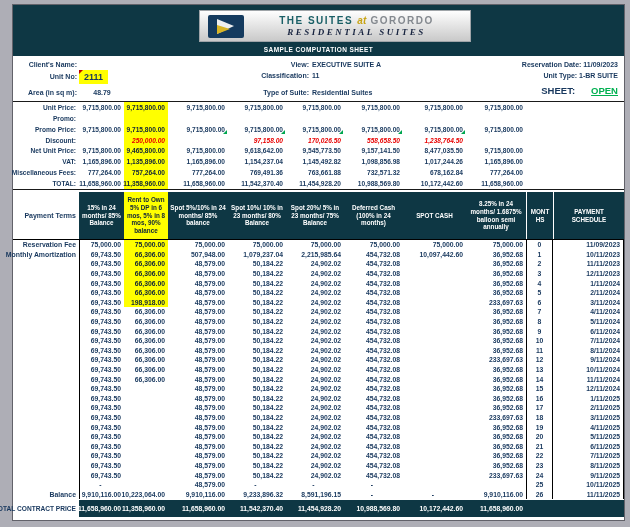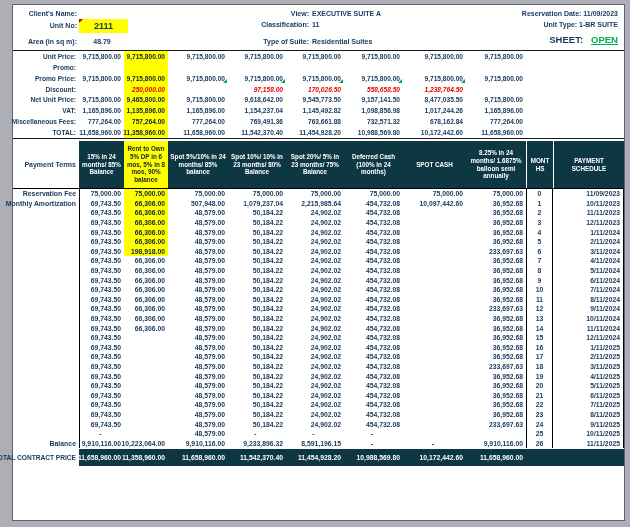--- a/index.html
+++ b/index.html
@@ -27,32 +27,32 @@
   .brand-l1 .t3{color:#84898f;}
   .brand-l2{font-family:"Liberation Serif",serif;font-style:italic;font-weight:700;
             font-size:9px;letter-spacing:2.5px;color:#17233f;margin-top:1px;white-space:nowrap;}
   .sheet-subtitle{position:absolute;left:0;right:0;bottom:3px;text-align:center;color:#ffffff;
             font-size:6.5px;font-weight:700;letter-spacing:.4px;}
 
   
   .info{position:relative;height:45px;border-bottom:1px solid #1a1a1a;
         font-size:7px;font-weight:700;color:var(--navy);}
   .ilabel{position:absolute;left:0;width:64px;text-align:right;}
-  .unitno-cell{position:absolute;left:66px;top:14px;width:49px;height:14px;background:var(--yellow);
+  .unitno-cell{position:absolute;left:66px;top:14px;width:29px;height:14px;background:var(--yellow);
         display:flex;align-items:center;justify-content:center;font-size:9px;}
   .unitno-cell::before{content:"";position:absolute;left:0;top:0;border-top:4px solid #c00000;
         border-right:4px solid transparent;}
   .area-val{position:absolute;left:66px;top:33px;width:46px;text-align:center;}
   .info-mid{position:absolute;left:196px;top:0;width:220px;}
   .info-mid .mrow{position:absolute;left:0;width:220px;white-space:nowrap;}
   .info-mid .mlab{display:inline-block;width:100px;text-align:right;margin-right:3px;}
   .info-right{position:absolute;right:6px;top:0;width:220px;text-align:right;}
   .info-right .rrow{position:absolute;right:0;width:220px;white-space:nowrap;}
   .status-lab{font-size:9.5px;}
-  .status-val{font-size:9.5px;color:#00b050;text-decoration:underline;margin-left:8px;}
+  .status-val{font-size:9.5px;color:#00b050;text-decoration:underline;margin-left:16px;}
 
   
   .price{height:87px;border-bottom:1px solid #1a1a1a;display:grid;
          grid-template-columns:var(--cols);grid-auto-rows:10.87px;
          font-size:6.6px;font-weight:700;color:var(--navy);}
   .plabel{display:flex;align-items:center;justify-content:flex-end;padding-right:3px;white-space:nowrap;}
   .pcell{position:relative;display:flex;align-items:center;justify-content:flex-end;
          padding-right:3px;white-space:nowrap;}
   .hl{background:var(--yellow);color:#0d2239;}
   .red{color:#e80000;font-style:italic;}
@@ -91,20 +91,30 @@
          color:var(--navy);background:#fff;white-space:nowrap;font-size:6.6px;}
   .totalband .tcell{background:var(--dark);color:#fff;display:flex;align-items:center;
          justify-content:flex-end;padding-right:3px;white-space:nowrap;}
 </style>
 </head>
 <body>
 
 <div class="page">
   <div class="sheet">
 
+    <div class="band">
+      <div class="banner">
+        <div class="logo-mark"></div>
+        <div class="brand-text">
+          <div class="brand-l1"><span class="t1">THE SUITES</span> <span class="t2">at</span> <span class="t3">GORORDO</span></div>
+          <div class="brand-l2">RESIDENTIAL SUITES</div>
+        </div>
+      </div>
+      <div class="sheet-subtitle">SAMPLE COMPUTATION SHEET</div>
+    </div>
 
     <div class="info">
       <div class="ilabel" style="top:5px;">Client's Name:</div>
       <div class="ilabel" style="top:17px;">Unit No:</div>
       <div class="ilabel" style="top:33px;">Area (in sq m):</div>
       <div class="unitno-cell">2111</div>
       <div class="area-val">48.79</div>
 
       <div class="info-mid">
         <div class="mrow" style="top:5px;"><span class="mlab">View:</span><span>EXECUTIVE SUITE A</span></div>

